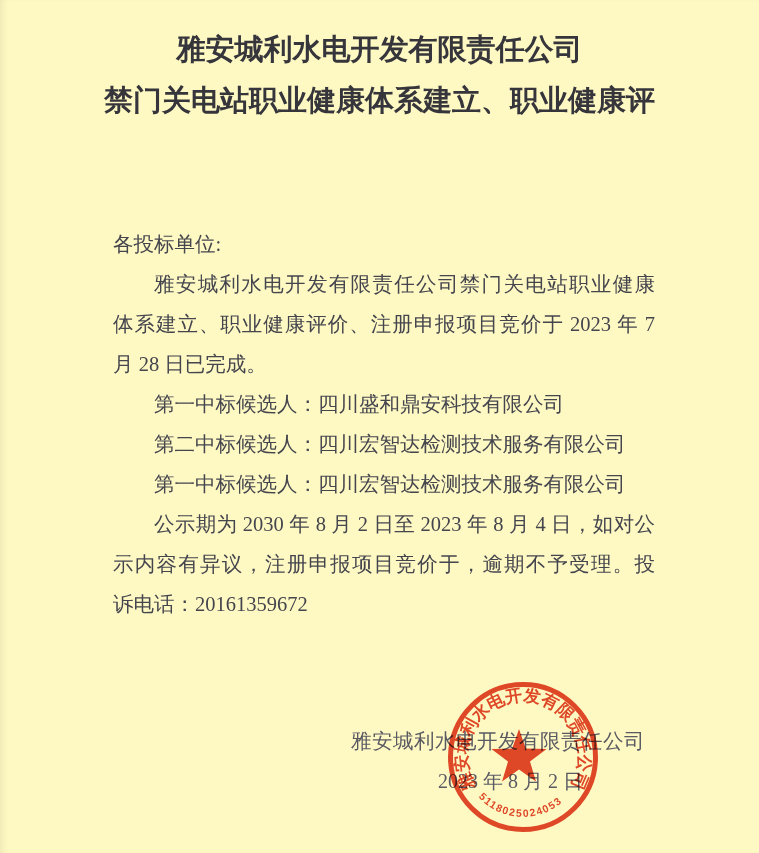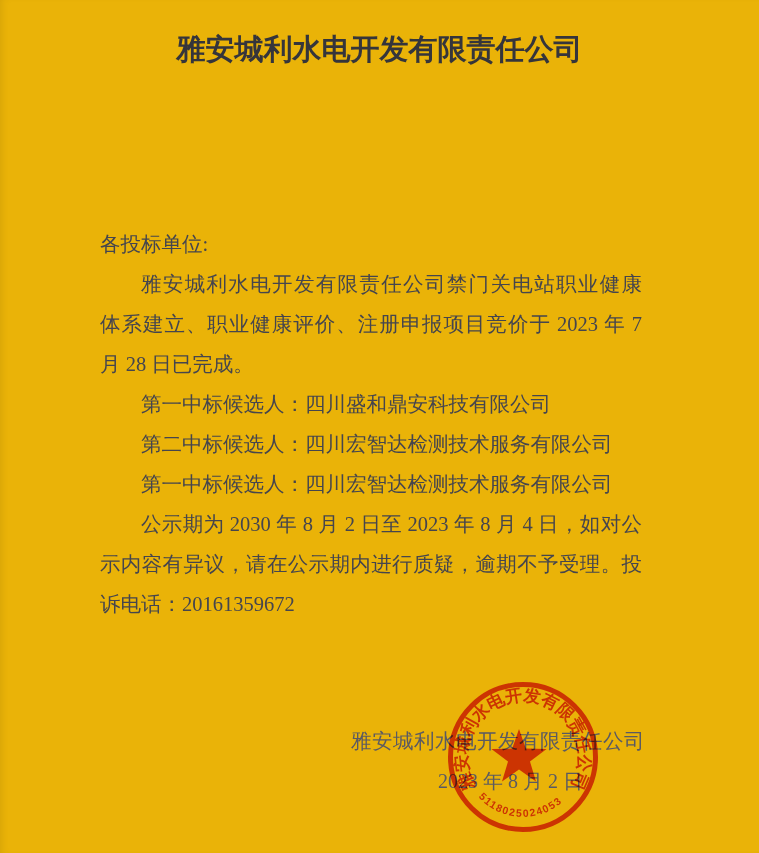--- a/index.html
+++ b/index.html
@@ -1,42 +1,42 @@
 <!DOCTYPE html>
 <html><head>
 <meta charset="utf-8">
 <style>
   html, body { margin: 0; padding: 0; background: #e9e9e9; }
   .page {
     position: relative;
     width: 759px;
     height: 853px;
     margin: 0 auto;
-    background: #eab308;
+    background: #fef9c3;
     overflow: hidden;
     font-family: "Liberation Serif", "DejaVu Serif", serif;
     box-shadow: inset 6px 0 10px -6px rgba(0,0,0,.12);
   }
   .title-block {
     position: absolute;
     top: 24px;
     left: 0;
     width: 100%;
     text-align: center;
     color: #35353b;
     font-weight: bold;
     font-size: 29px;
     letter-spacing: 0px;
   }
   .title-line { line-height: 51px; }
   .title-line.third { margin-top: 6px; }
   .body-block {
     position: absolute;
     top: 224px;
-    left: 100px;
+    left: 113px;
     width: 542px;
     color: #45454e;
     font-size: 20.5px;
     line-height: 40px;
   }
   .body-line { white-space: nowrap; }
   .body-line.indent { padding-left: 41px; }
   .body-line.fill {
     white-space: normal;
     text-align: justify;
@@ -78,32 +78,33 @@
     letter-spacing: 1.4px;
   }
 </style>
 </head>
 <body>
 
 <div class="page">
 
   <div class="title-block">
     <div class="title-line">雅安城利水电开发有限责任公司</div>
+    <div class="title-line">禁门关电站职业健康体系建立、职业健康评</div>
   </div>
 
   <div class="body-block">
       <div class="body-line">各投标单位:</div>
       <div class="body-line indent fill">雅安城利水电开发有限责任公司禁门关电站职业健康</div>
       <div class="body-line fill">体系建立、职业健康评价、注册申报项目竞价于 2023 年 7</div>
       <div class="body-line">月 28 日已完成。</div>
       <div class="body-line indent">第一中标候选人：四川盛和鼎安科技有限公司</div>
       <div class="body-line indent">第二中标候选人：四川宏智达检测技术服务有限公司</div>
       <div class="body-line indent">第一中标候选人：四川宏智达检测技术服务有限公司</div>
       <div class="body-line indent fill">公示期为 2030 年 8 月 2 日至 2023 年 8 月 4 日，如对公</div>
-      <div class="body-line fill">示内容有异议，请在公示期内进行质疑，逾期不予受理。投</div>
+      <div class="body-line fill">示内容有异议，注册申报项目竞价于，逾期不予受理。投</div>
       <div class="body-line">诉电话：20161359672</div>
     </div>
 
   <div class="sig-company">雅安城利水电开发有限责任公司</div>
   <div class="sig-date">2023 年 8 月 2 日</div>
 
   <svg class="stamp" width="160" height="160" viewBox="0 0 160 160">
     <defs>
       <path id="arcTop" d="M 32.5 109.7 A 56 56 0 1 1 127.5 109.7" fill="none"></path>
       <path id="arcBottom" d="M 35.4 120.1 A 60 60 0 0 0 124.6 120.1" fill="none"></path>

